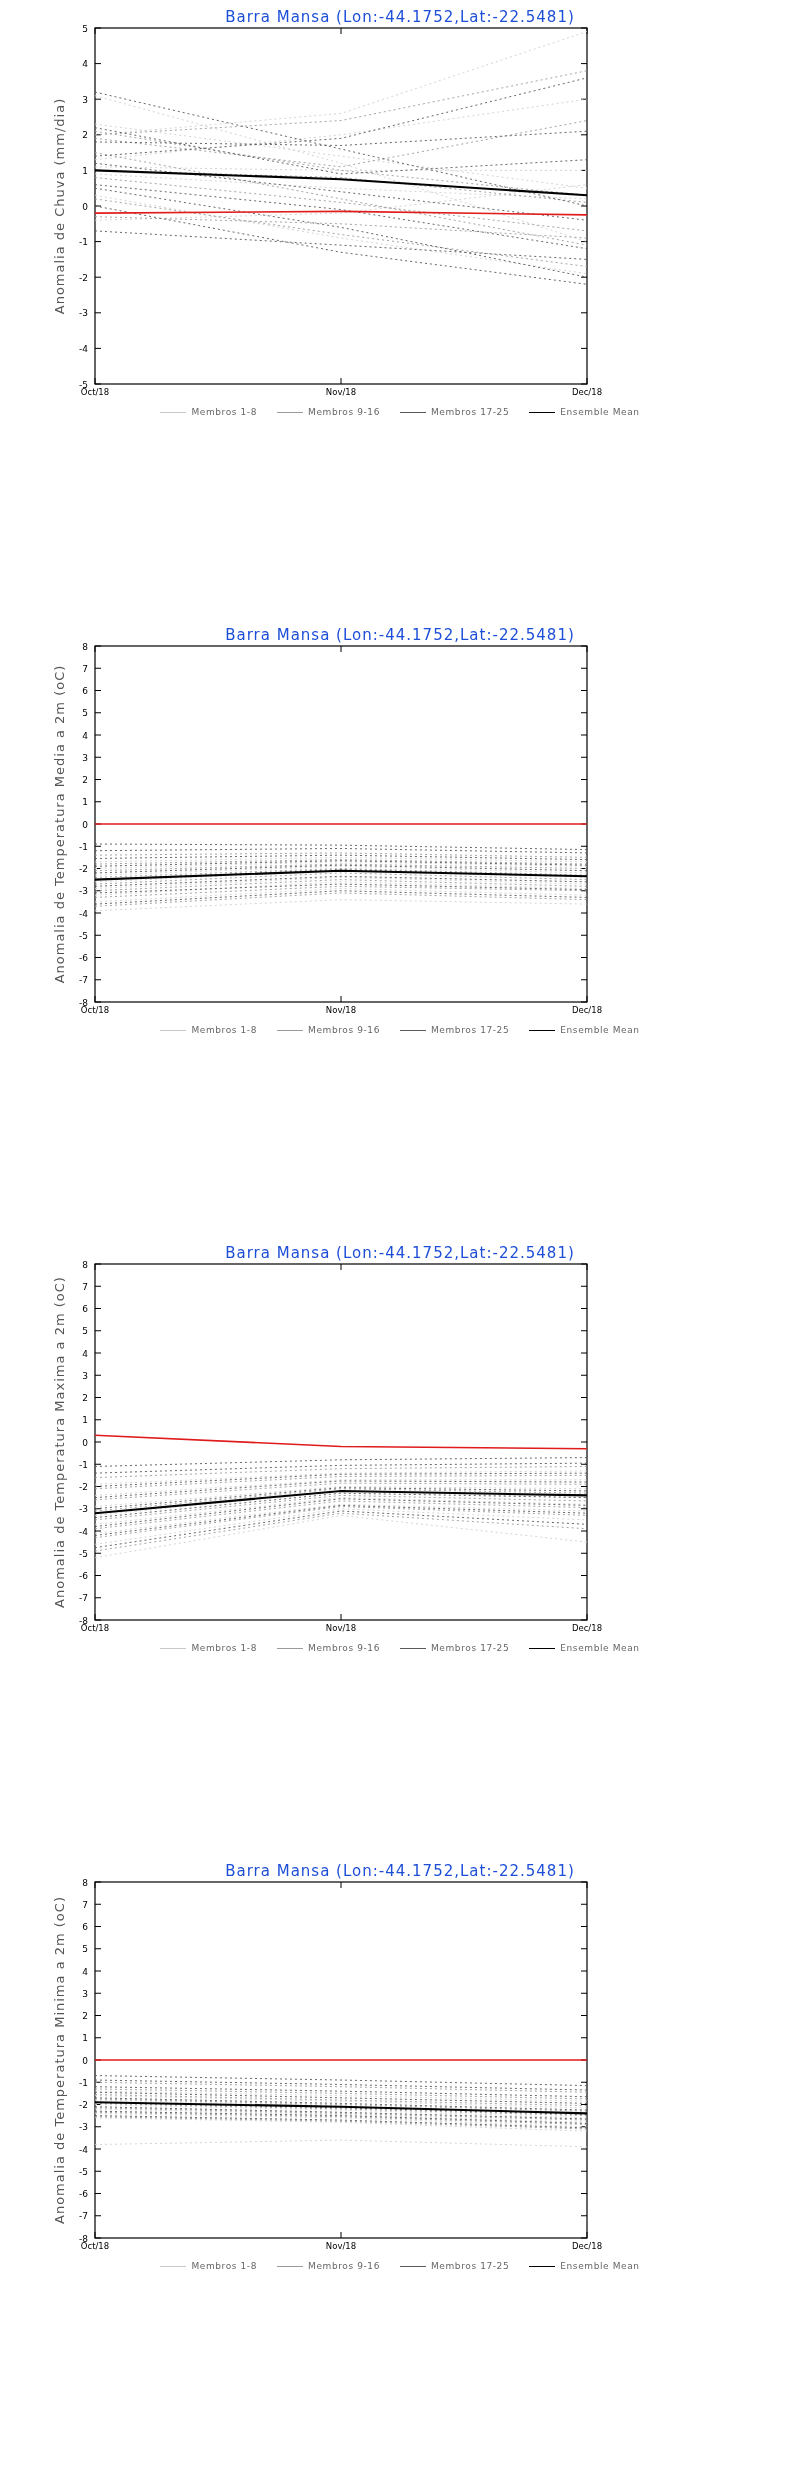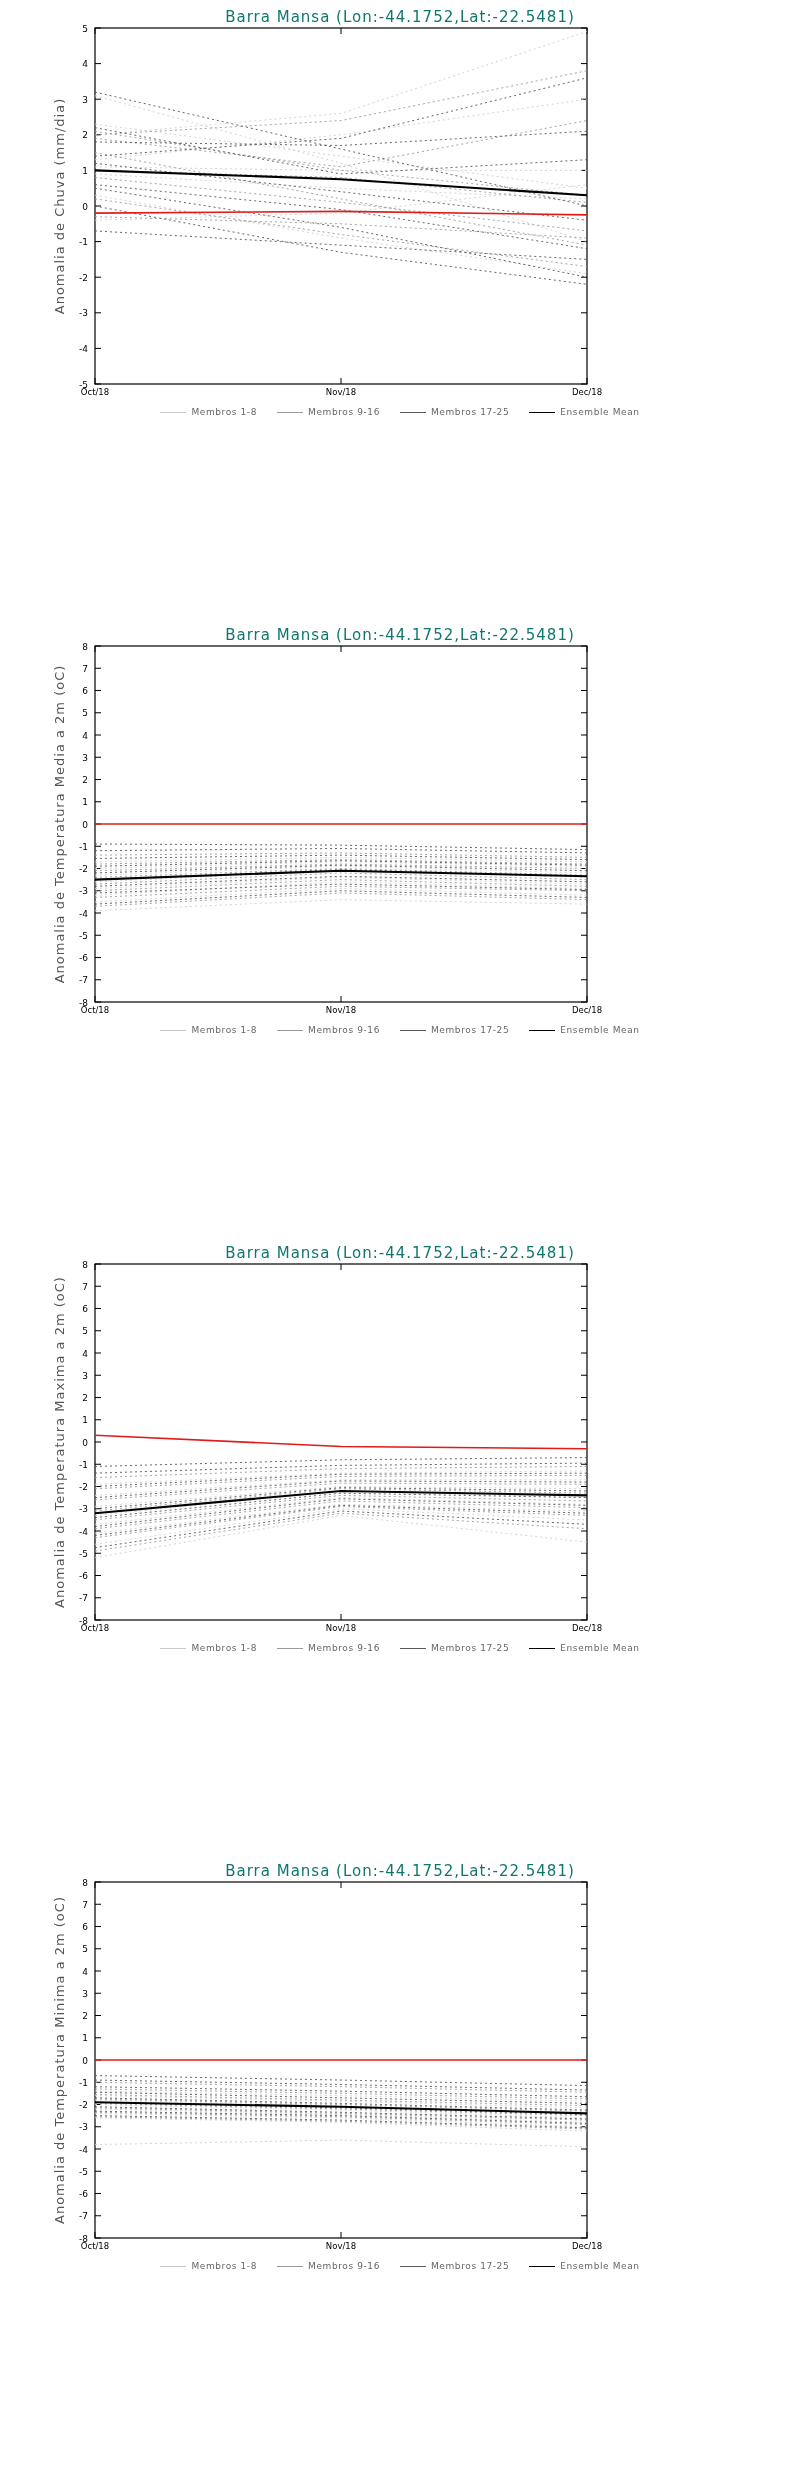--- a/index.html
+++ b/index.html
@@ -1,21 +1,21 @@
 <!DOCTYPE html>
 <html><head>
 <meta charset="utf-8">
 <style>
   html,body{margin:0;padding:0;background:#ffffff;}
   body{width:800px;height:2472px;font-family:"DejaVu Sans",sans-serif;}
   .page{width:800px;height:2472px;position:relative;}
   .panel{position:relative;width:800px;height:618px;}
   .title{
     position:absolute;left:0;top:8px;width:800px;text-align:center;
-    font-family:"DejaVu Sans",sans-serif;font-size:15px;color:#0f766e;
+    font-family:"DejaVu Sans",sans-serif;font-size:15px;color:#1d4ed8;
     letter-spacing:1.0px;
   }
   .plotwrap{position:absolute;left:0;top:0;width:800px;height:618px;}
   .ylabel{
     position:absolute;
     font-family:"DejaVu Sans",sans-serif;font-size:13px;color:#555;
     letter-spacing:1.0px;white-space:nowrap;
     transform-origin:left top;
     transform:rotate(-90deg);
   }

